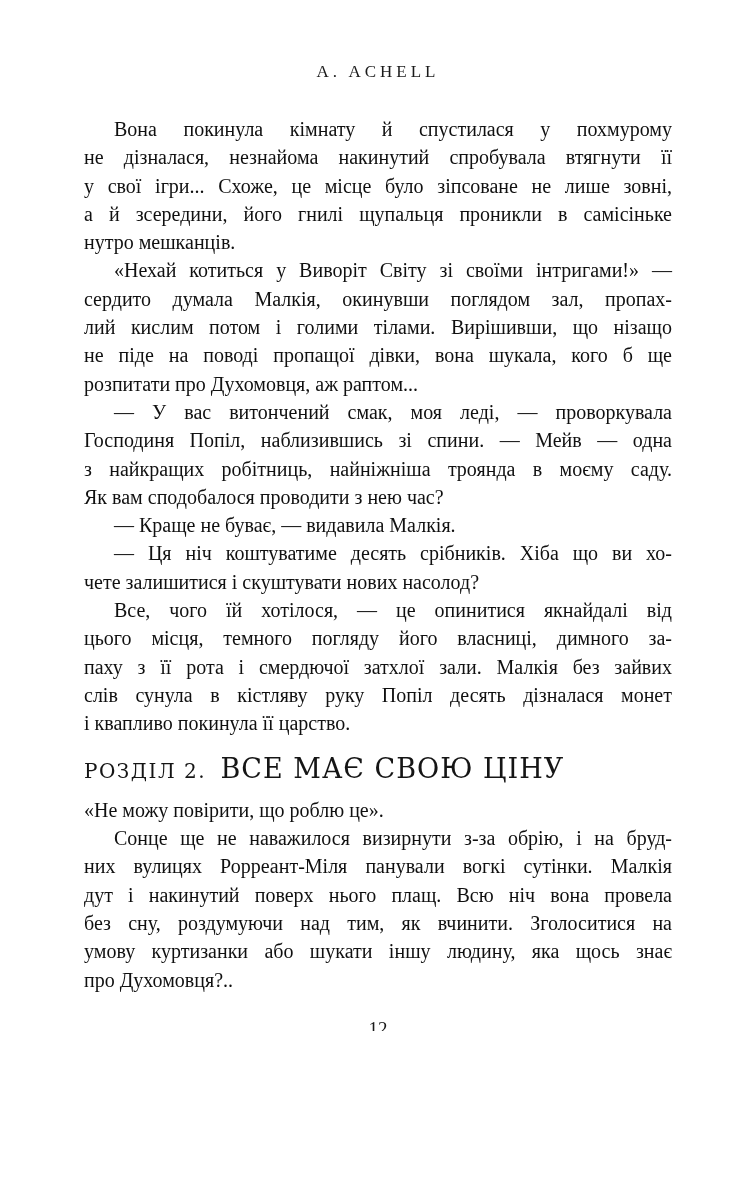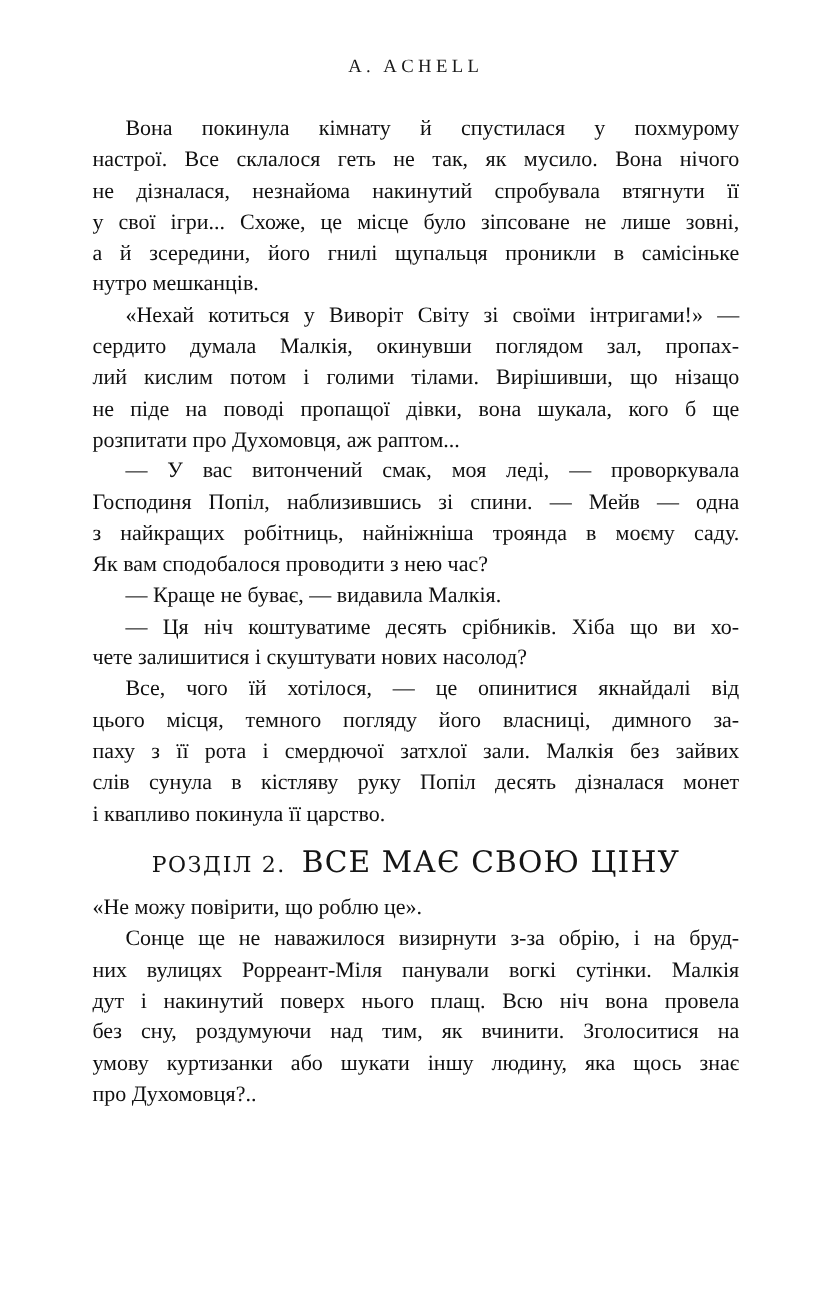--- a/index.html
+++ b/index.html
@@ -1,21 +1,21 @@
 <!DOCTYPE html>
 <html><head>
 <meta charset="utf-8">
 <style>
   * { margin: 0; padding: 0; box-sizing: border-box; }
   html, body { background: #ffffff; }
   .page {
     position: relative;
     width: 756px;
     height: 1019px;
-    margin: 0 auto;
+    margin: 12px auto;
     background: #ffffff;
     color: #111111;
     font-family: "Liberation Serif", serif;
     overflow: hidden;
   }
   .running-header {
     padding-top: 50px;
     text-align: center;
     font-size: 17px;
     letter-spacing: 4px;
@@ -33,21 +33,21 @@
     text-align-last: justify;
   }
   .paragraph:not(.continues) .text-line:last-child {
     text-align-last: left;
   }
   .paragraph.indent .text-line:first-child {
     text-indent: 30px;
   }
   .chapter-heading {
     margin: 17px 0 11px 0;
-    text-align: center;
+    text-align: left;
     font-family: "DejaVu Serif", serif;
     white-space: nowrap;
     color: #151515;
   }
   .chapter-label {
     font-size: 20px;
     letter-spacing: 1.5px;
   }
   .chapter-title {
     font-size: 27px;
@@ -66,21 +66,20 @@
 
 <div class="page">
 
   <div class="running-header">A. ACHELL</div>
 
   <div class="text-block">
 
     <div>
         <div class="paragraph indent">
           <div class="text-line">Вона покинула кімнату й спустилася у похмурому</div>
-          <div class="text-line">настрої. Все склалося геть не так, як мусило. Вона нічого</div>
           <div class="text-line">не дізналася, незнайома накинутий спробувала втягнути її</div>
           <div class="text-line">у свої ігри... Схоже, це місце було зіпсоване не лише зовні,</div>
           <div class="text-line">а й зсередини, його гнилі щупальця проникли в самісіньке</div>
           <div class="text-line">нутро мешканців.</div>
         </div>
         <div class="paragraph indent">
           <div class="text-line">«Нехай котиться у Виворіт Світу зі своїми інтригами!» —</div>
           <div class="text-line">сердито думала Малкія, окинувши поглядом зал, пропах-</div>
           <div class="text-line">лий кислим потом і голими тілами. Вирішивши, що нізащо</div>
           <div class="text-line">не піде на поводі пропащої дівки, вона шукала, кого б ще</div>

